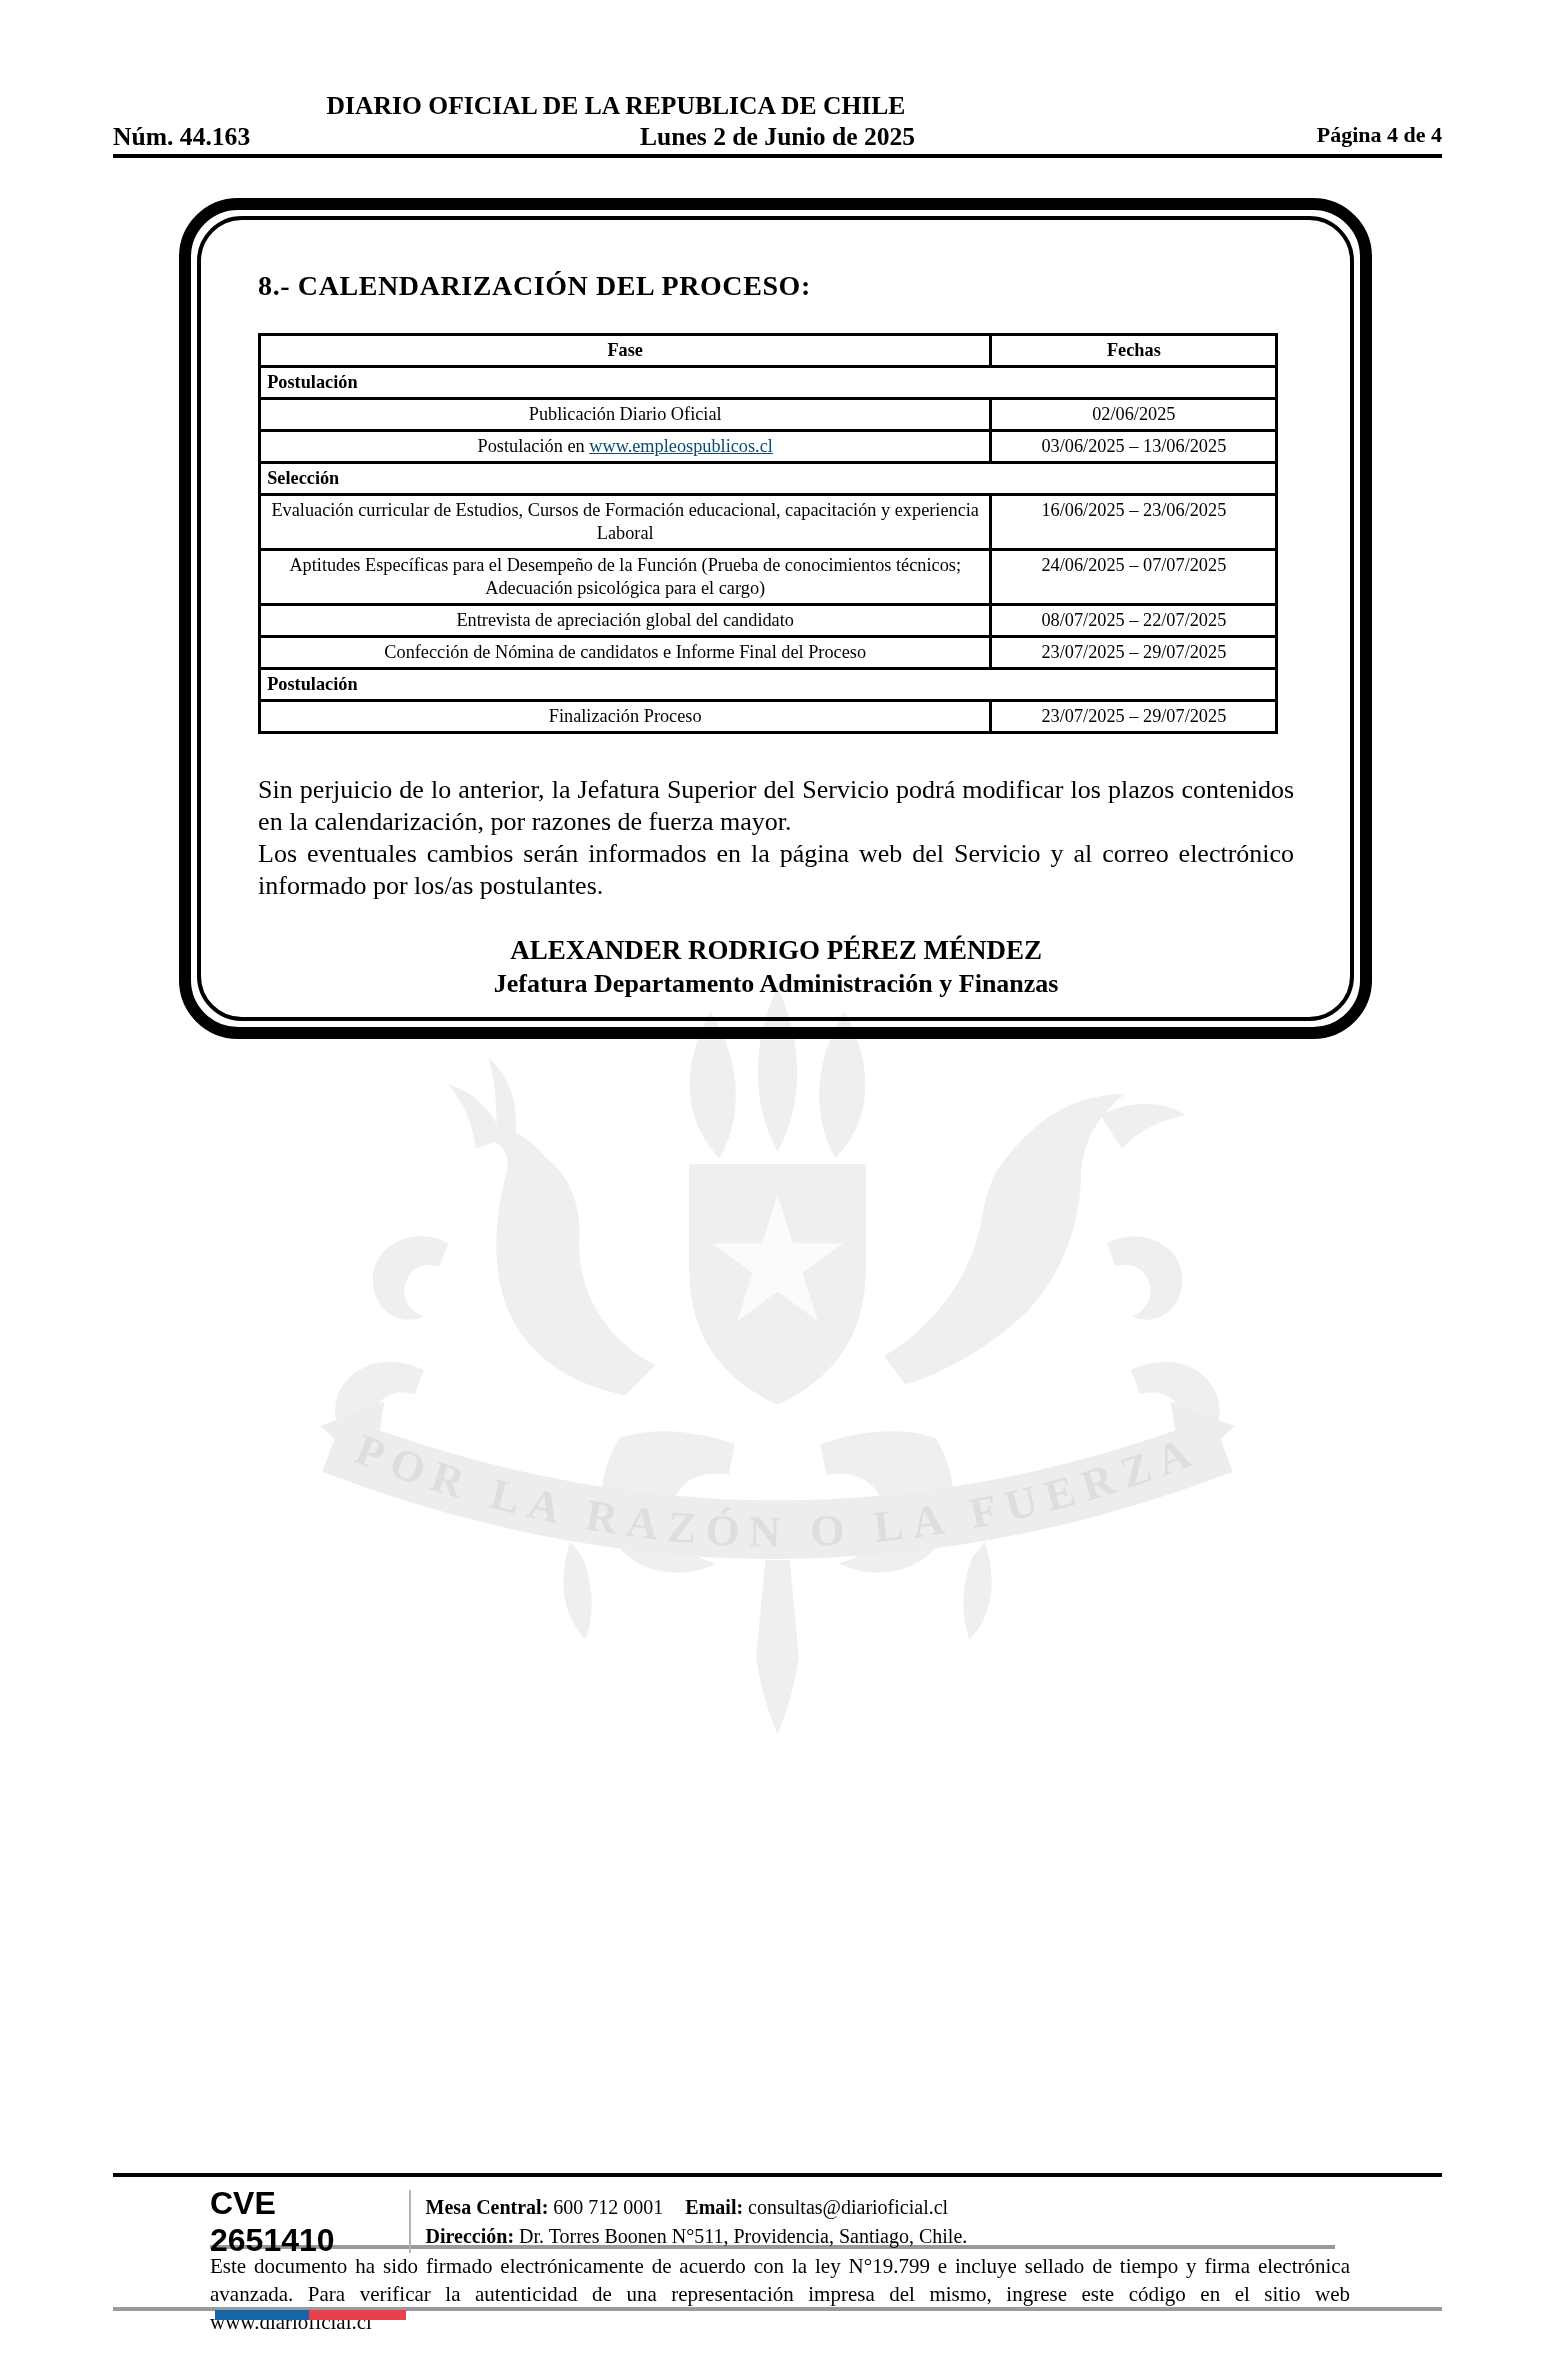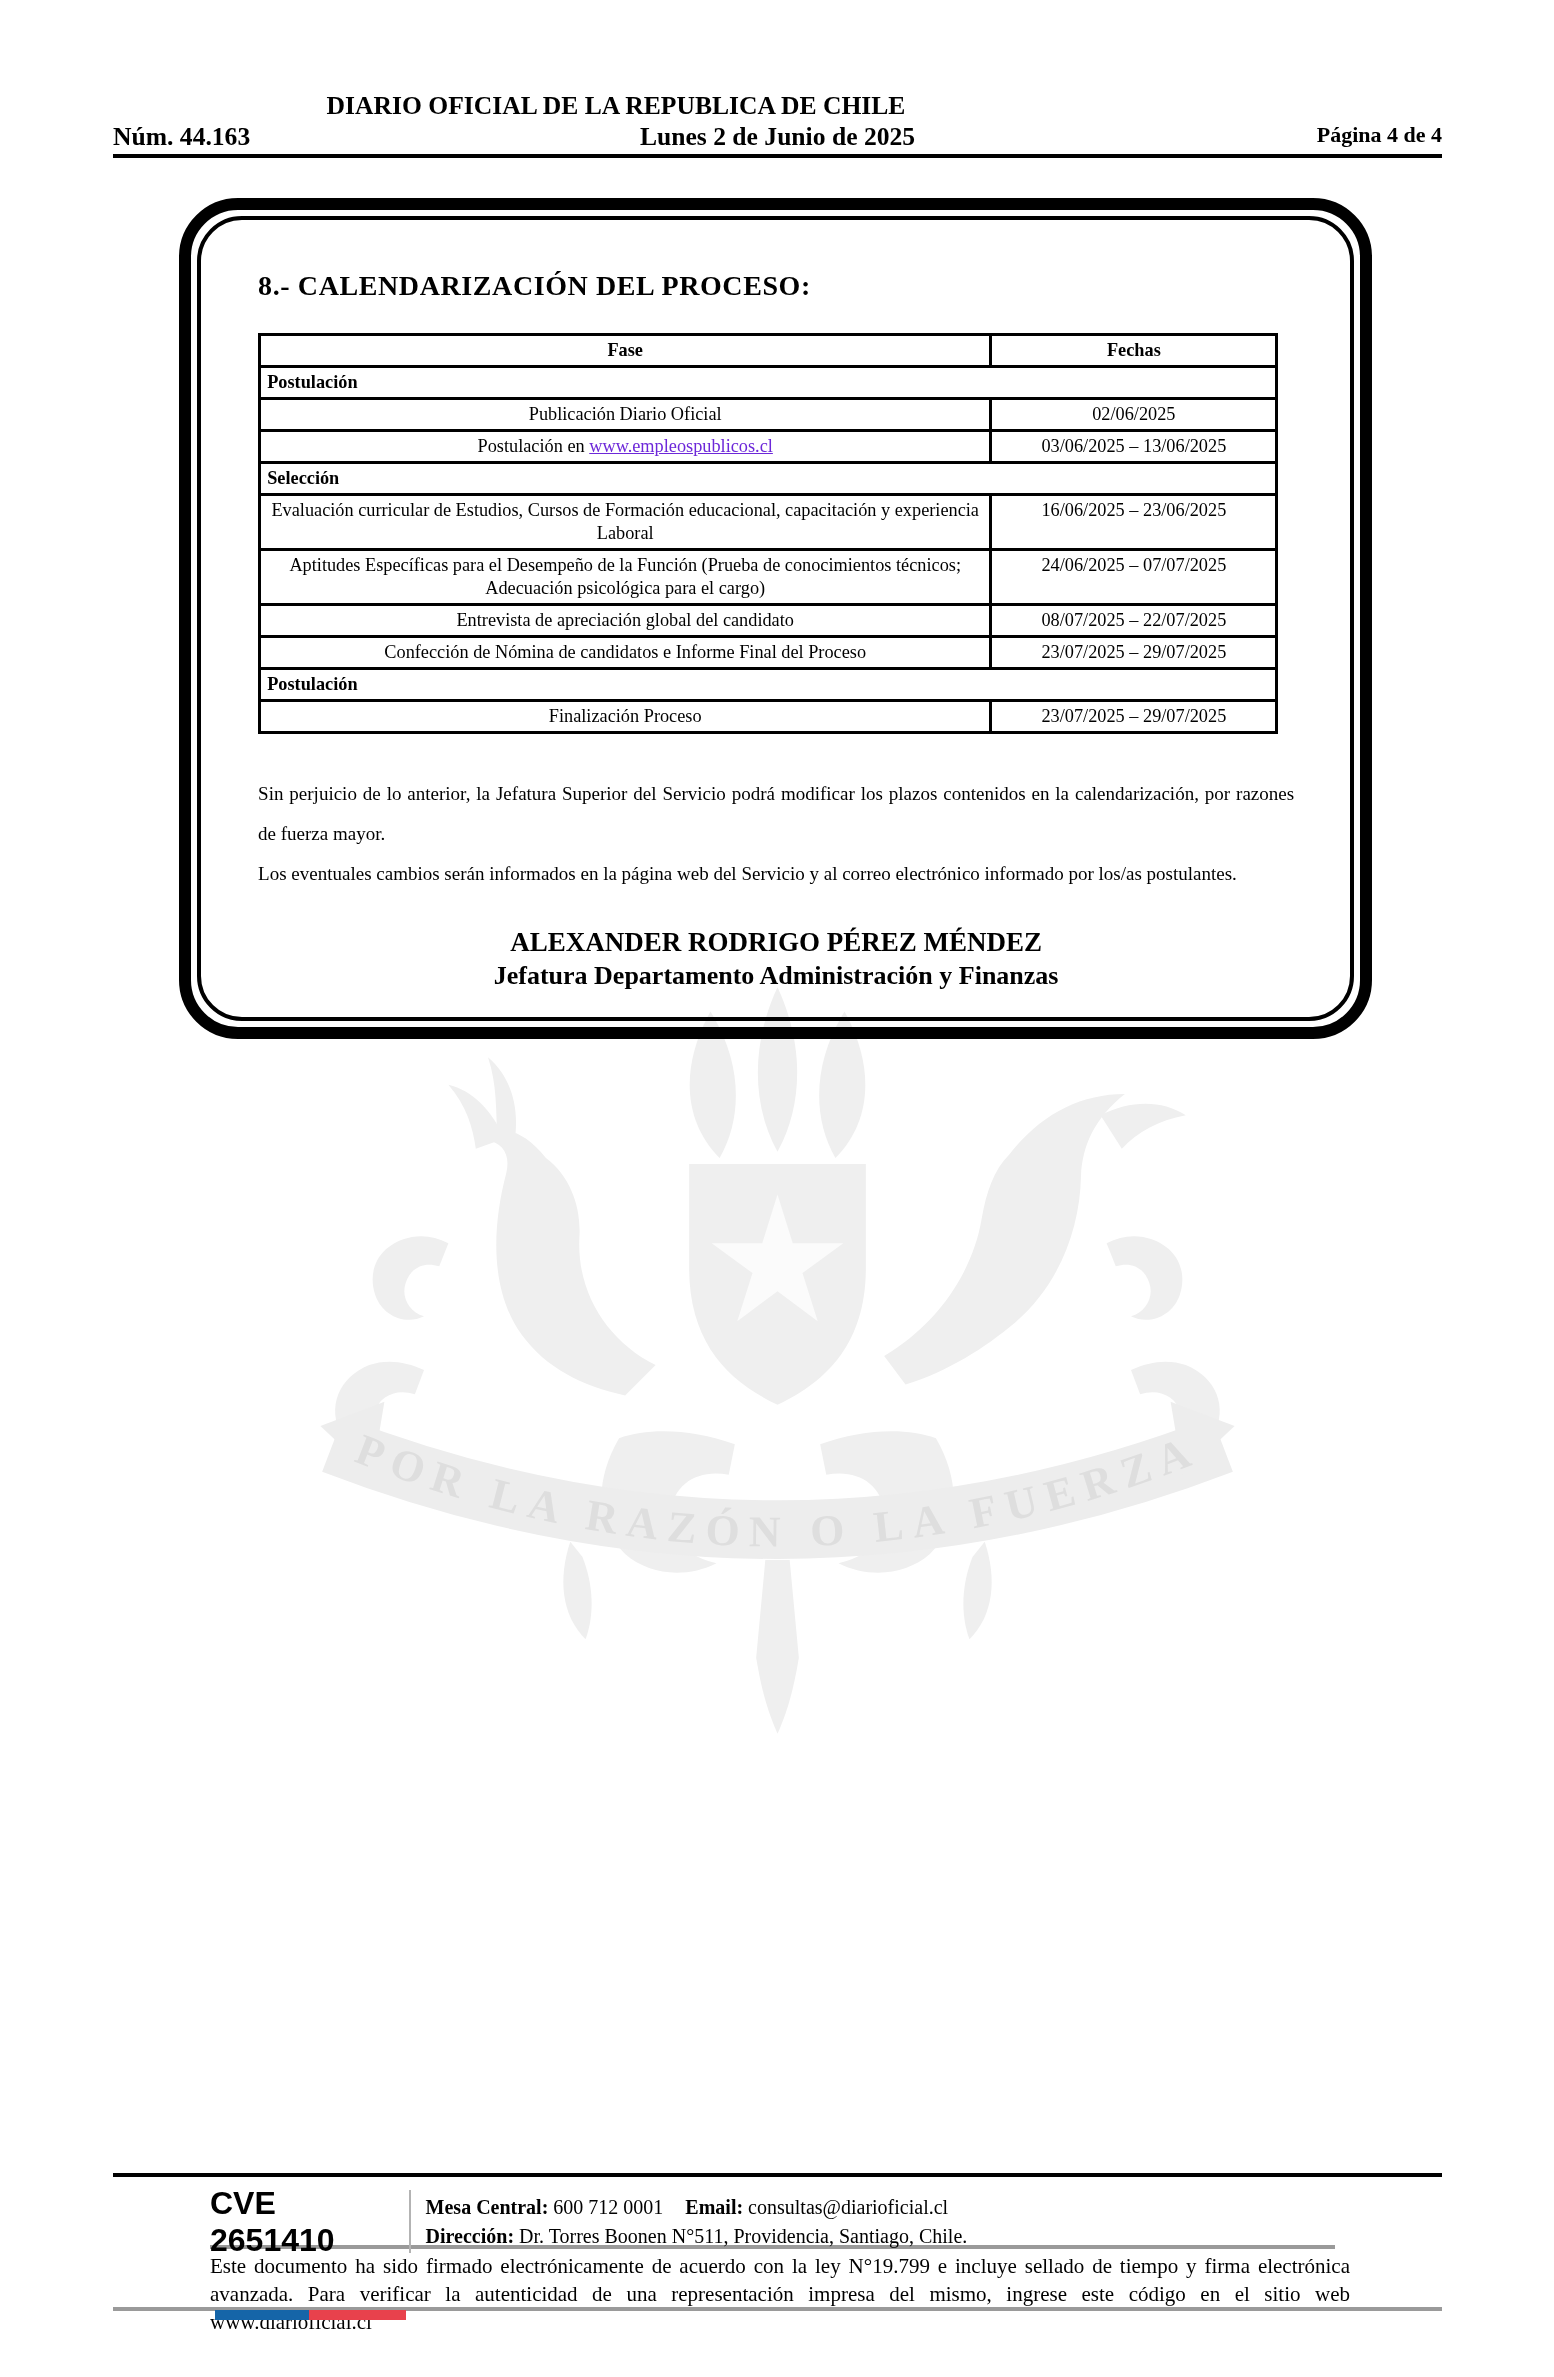--- a/index.html
+++ b/index.html
@@ -31,21 +31,21 @@
   table.schedule td,table.schedule th{border:3px solid #000;padding:3px 6.1px;vertical-align:top;}
   th.col-fase{width:716px;text-align:center;font-weight:bold;padding:5.5px 6.1px;}
   th.col-fechas{width:271px;text-align:center;font-weight:bold;padding:5.5px 6.1px;}
   td.section-cell{font-weight:bold;padding:3.7px 6.1px;}
   td.fase-cell{text-align:center;}
   td.fechas-cell{text-align:center;}
   a.table-link{color:#0000cc;text-decoration:underline;}
 
   
   .body-paragraphs{margin-top:40px;width:1036px;}
-  .body-paragraphs p{margin:0;font-size:19px;line-height:40px;text-align:justify;}
+  .body-paragraphs p{margin:0;font-size:26px;line-height:32px;text-align:justify;}
   .signature{margin-top:32px;width:1036px;text-align:center;}
   .signature-name{font-size:27px;font-weight:bold;line-height:33px;}
   .signature-title{font-size:26px;font-weight:bold;line-height:33px;}
 
   
   .watermark{position:absolute;left:229px;top:975px;width:1097px;height:768px;z-index:1;}
 
   
   .footer-rule-black{position:absolute;top:2173px;left:113px;width:1329px;height:4.3px;background:#000;}
   .cve-row{position:absolute;top:2190px;left:210px;width:1140px;height:63px;display:flex;align-items:center;z-index:2;}
@@ -133,21 +133,21 @@
           </thead>
           <tbody>
               <tr>
                 <td colspan="2" class="section-cell">Postulación</td>
               </tr>
               <tr>
                 <td class="fase-cell">Publicación Diario Oficial</td>
                 <td class="fechas-cell">02/06/2025</td>
               </tr>
               <tr>
-                <td class="fase-cell">Postulación en <a href="#" class="table-link" style="color: #6d28d9;">www.empleospublicos.cl</a></td>
+                <td class="fase-cell">Postulación en <a href="#" class="table-link" style="color: #0c4a6e;">www.empleospublicos.cl</a></td>
                 <td class="fechas-cell">03/06/2025 – 13/06/2025</td>
               </tr>
               <tr>
                 <td colspan="2" class="section-cell">Selección</td>
               </tr>
               <tr>
                 <td class="fase-cell">Evaluación curricular de Estudios, Cursos de Formación educacional, capacitación y experiencia Laboral</td>
                 <td class="fechas-cell">16/06/2025 – 23/06/2025</td>
               </tr>
               <tr>

